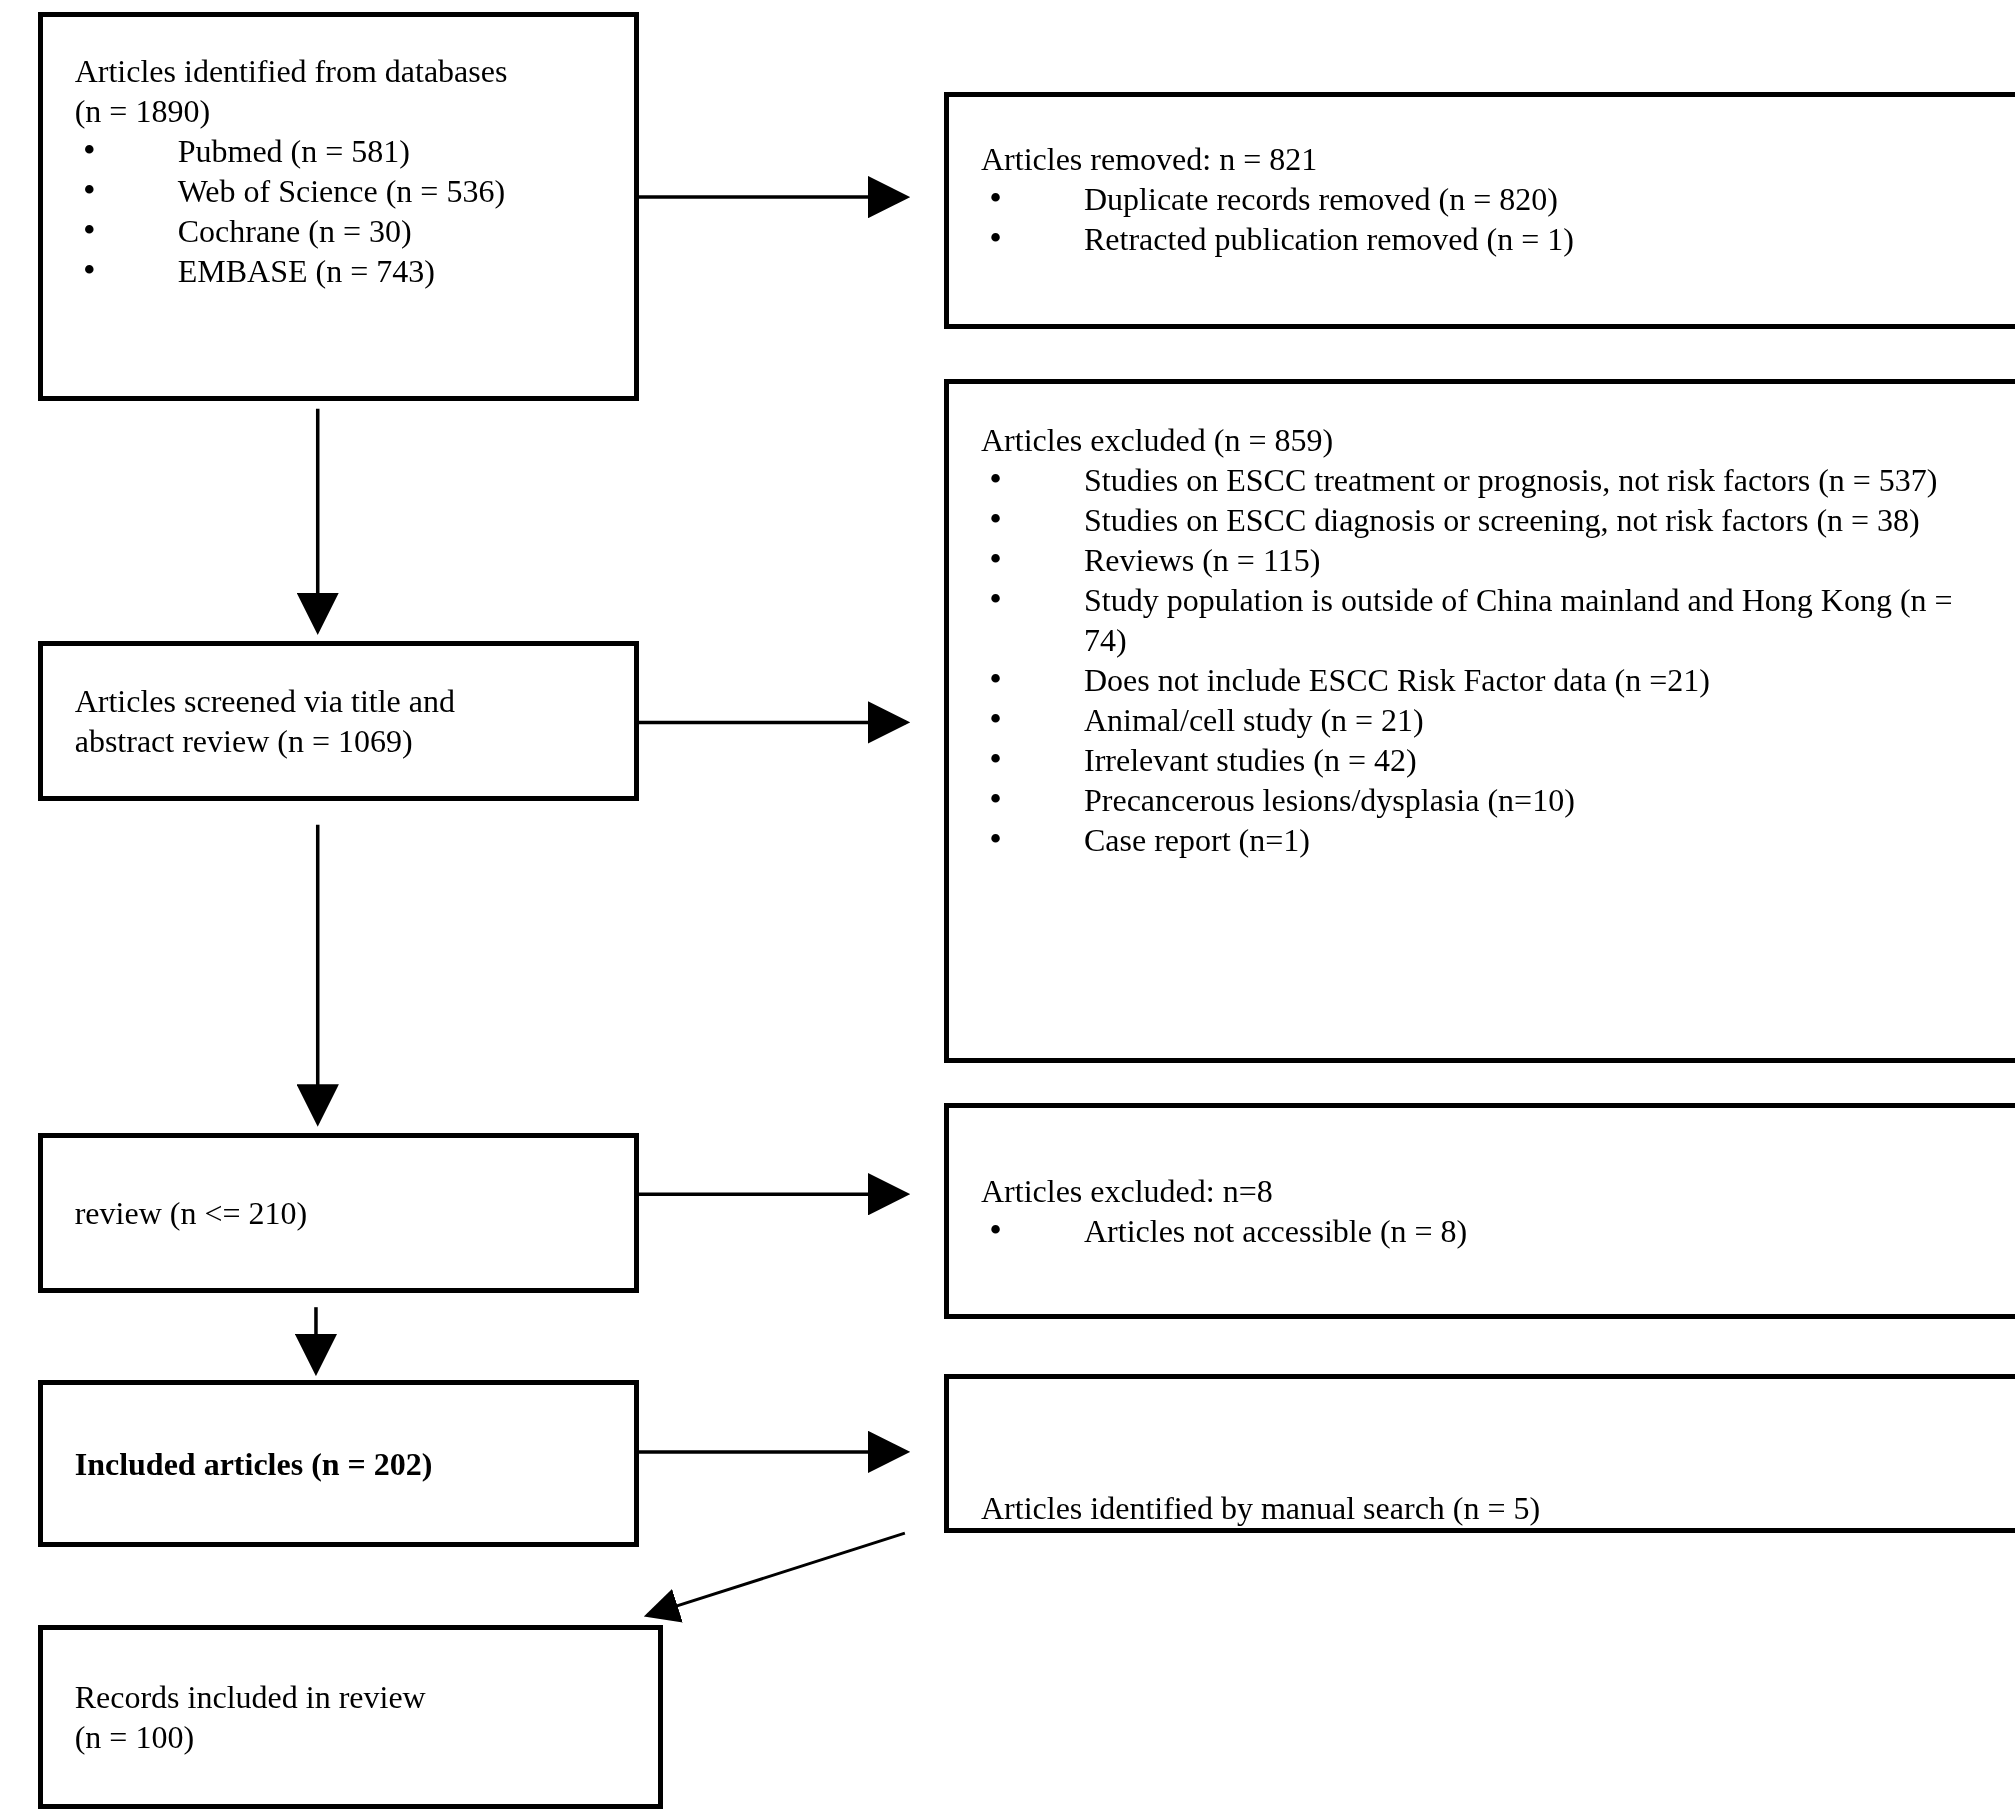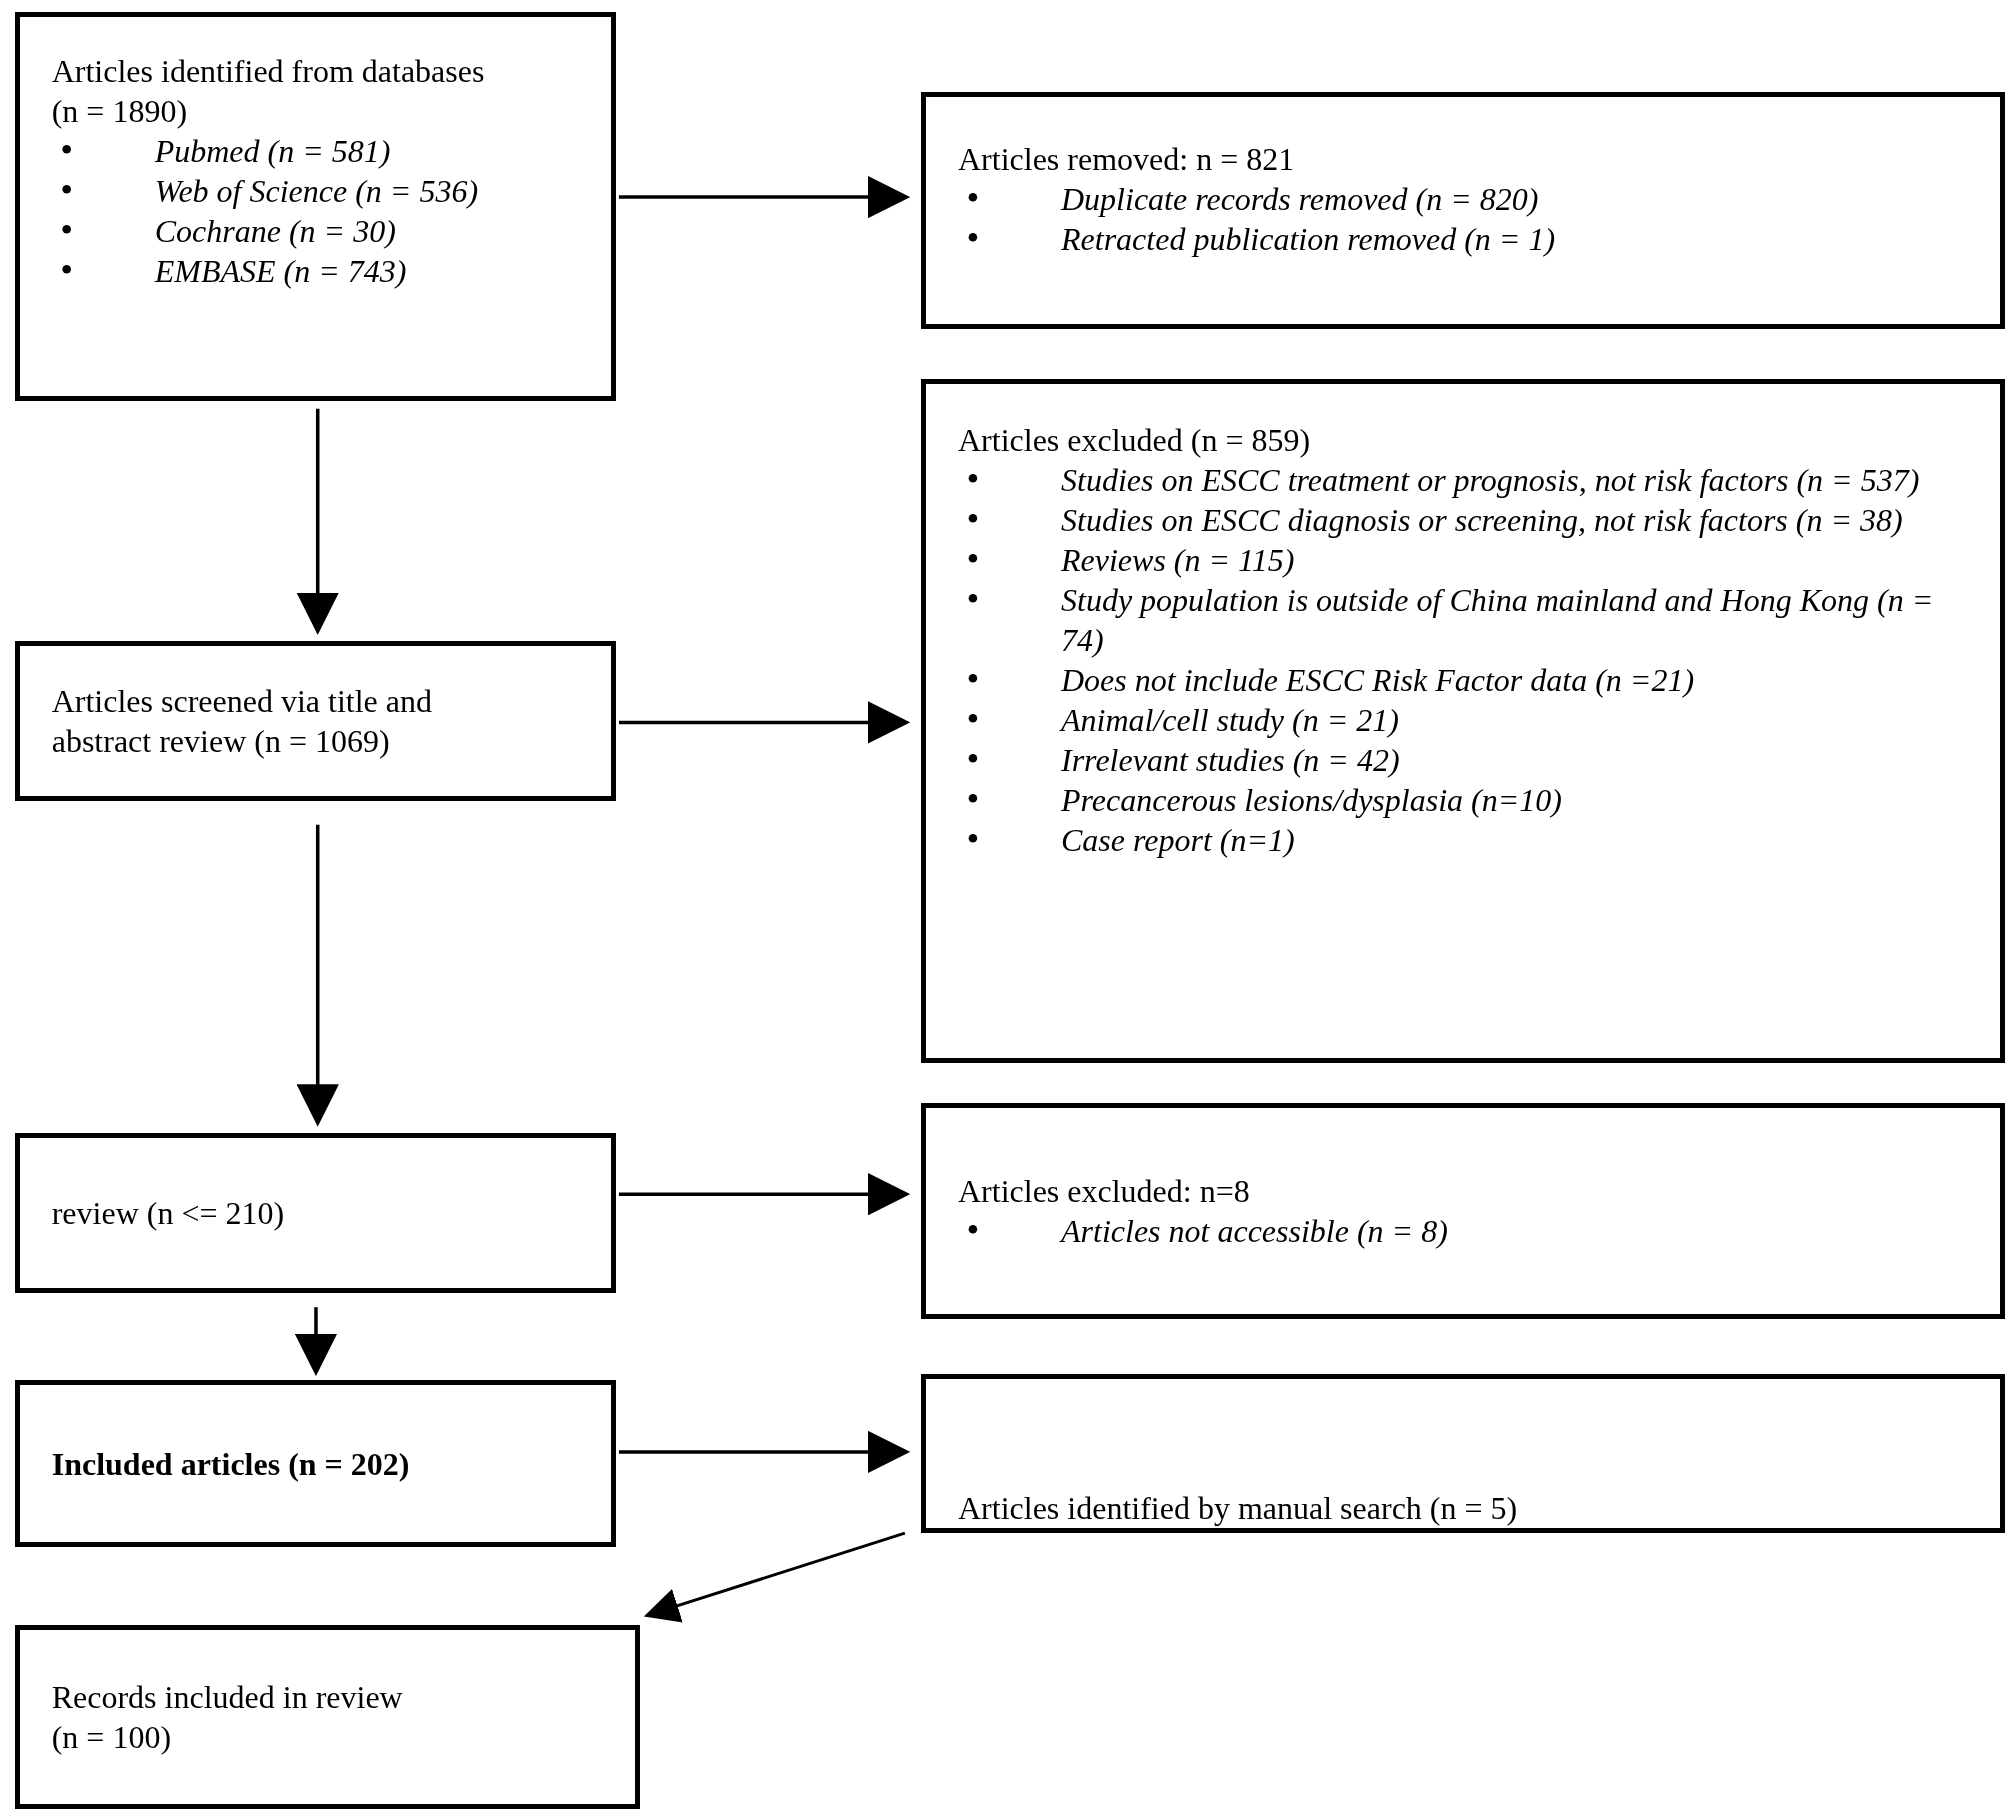--- a/index.html
+++ b/index.html
@@ -23,37 +23,37 @@
     width: 2015px;
     height: 1819px;
   }
   .box {
     position: absolute;
     box-sizing: border-box;
     border: 5.9px solid #000000;
     background: #ffffff;
     font-size: 32px;
     line-height: 40px;
+    margin-left: 23px;
   }
   .box .inner {
     box-sizing: border-box;
     width: 100%;
     height: 100%;
   }
   .v-center {
     display: flex;
     flex-direction: column;
     justify-content: center;
   }
   .title-line { white-space: nowrap; }
   .box ul {
     margin: 0;
     padding: 0;
     list-style: none;
-    font-style: italic;
   }
   .box li {
     position: relative;
     padding-left: 103px;
   }
   .box li::before {
     content: "\2022";
     position: absolute;
     left: 8.2px;
     top: -1.2px;

